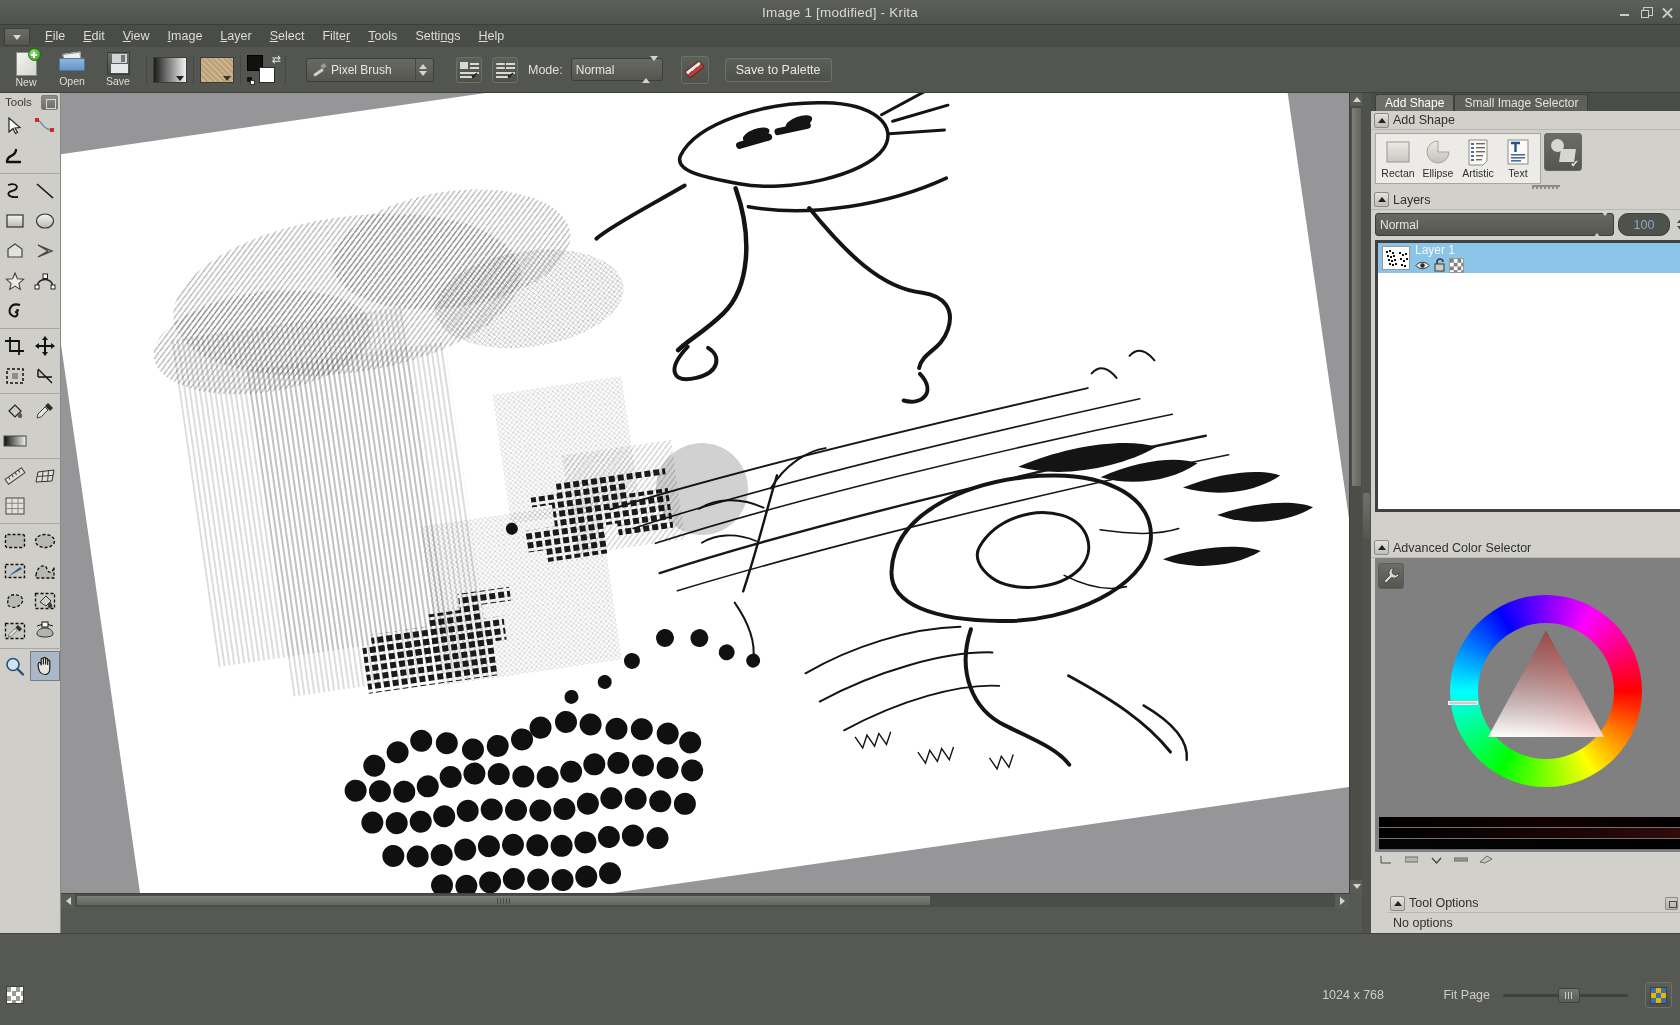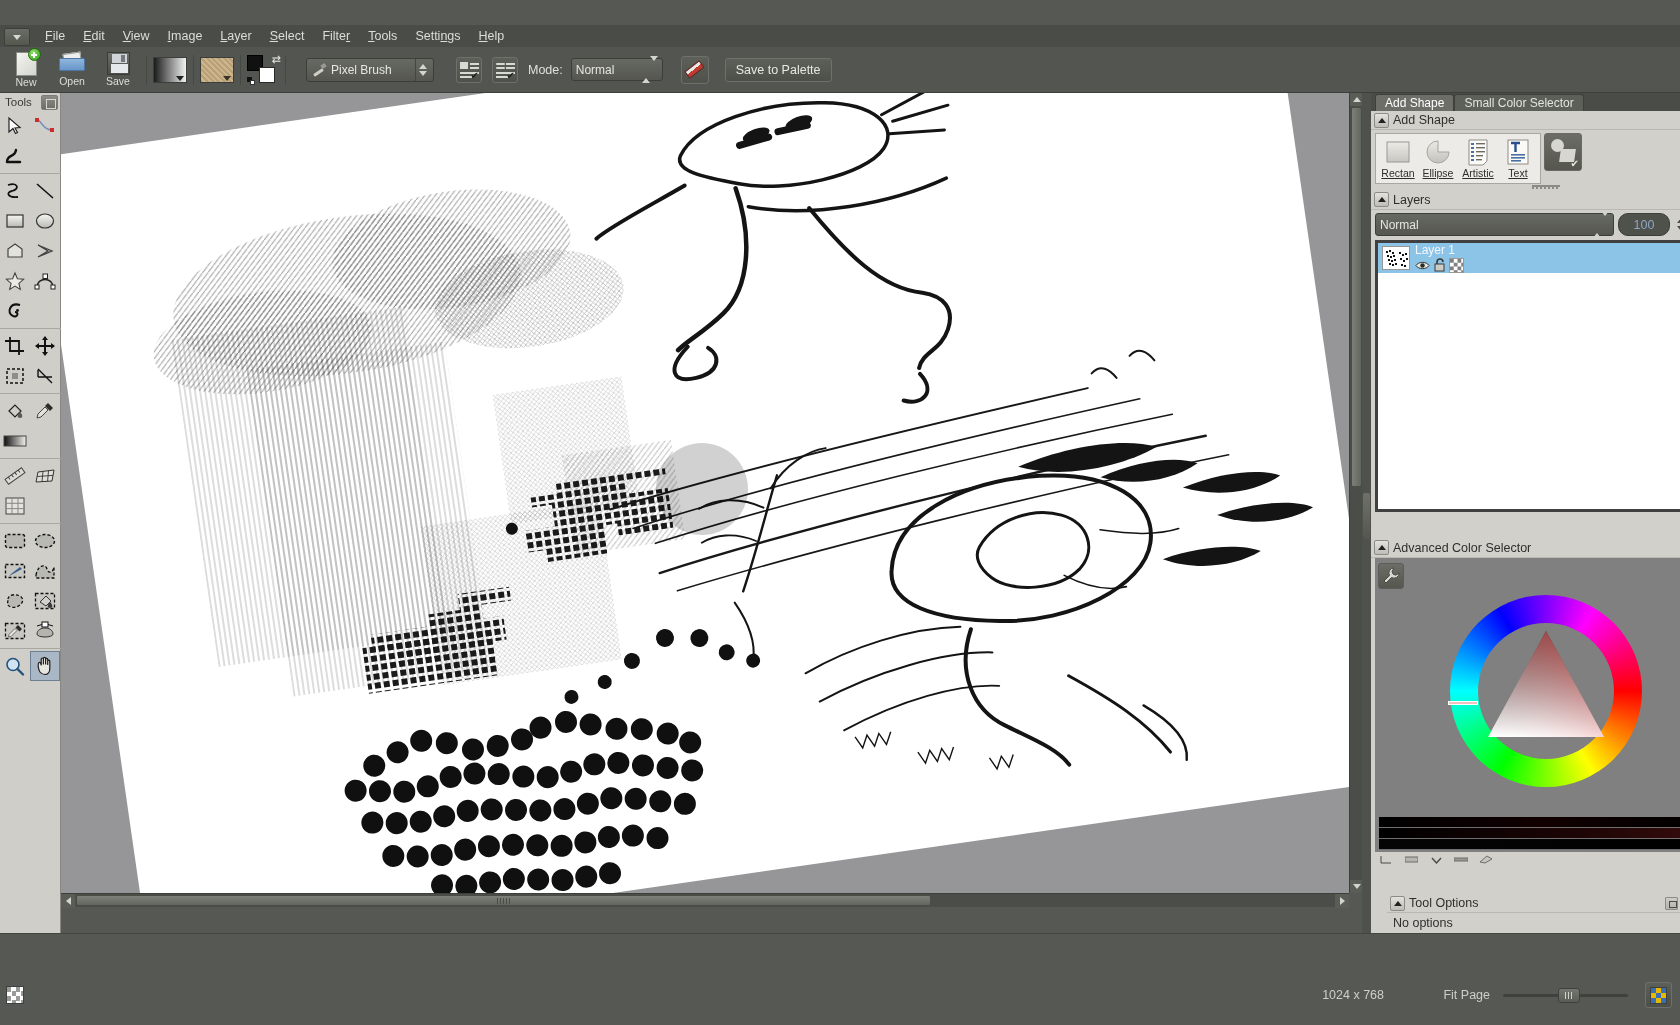--- a/index.html
+++ b/index.html
@@ -259,21 +259,21 @@
   .dt-btn.float::after{content:"";position:absolute;left:3px;top:3px;width:6px;height:5px;border:1px solid #4a4a46;}
   .dt-btn.close::before,.dt-btn.close::after{content:"";position:absolute;left:1px;top:5px;width:9px;height:1.5px;background:#4a4a46;}
   .dt-btn.close::before{transform:rotate(45deg);}.dt-btn.close::after{transform:rotate(-45deg);}
 
   
   .shapes-wrap{ display:flex; padding:3px 4px 0 4px; gap:3px; align-items:flex-start;}
   .shapes-box{
     display:flex; background:#ecebe7; border:1px solid #a8a6a1; padding:2px;
   }
   .shape-cell{ width:40px; display:flex;flex-direction:column;align-items:center; padding:1px 0;}
-  .shape-cell .lbl{font-size:10.5px;color:#2e2e2b;margin-top:1px;line-height:1.1;white-space:nowrap;text-decoration:underline;}
+  .shape-cell .lbl{font-size:10.5px;color:#2e2e2b;margin-top:1px;line-height:1.1;white-space:nowrap;}
   .shape-ico{width:30px;height:30px;}
   .shapes-extra{
     width:38px;height:38px;border:1px solid #6a6862;border-radius:3px;
     background:linear-gradient(to bottom,#6b6d66,#55574f);position:relative;
   }
   .shapes-extra .c1{position:absolute;left:6px;top:5px;width:13px;height:13px;border-radius:50%;background:#d8d6d1;}
   .shapes-extra .c2{position:absolute;left:15px;top:15px;width:15px;height:13px;background:#d8d6d1;transform:skewX(-8deg);}
   .shapes-extra .tick{position:absolute;right:2px;bottom:1px;color:#e8e8e2;font-size:10px;}
   .dots-grip{
     height:7px;display:flex;align-items:center;justify-content:center;
@@ -389,20 +389,28 @@
     border:1px solid #6e7069;border-radius:3px;background:linear-gradient(to bottom,#5d5f59,#4d4f49);
     display:flex;align-items:center;justify-content:center;
   }
   .sb-grid-btn .in{width:17px;height:17px;background:#fff;border:1px solid #3f413c;position:relative;overflow:hidden;}
 </style>
 </head>
 <body>
 
 <div id="app">
 
+  <div class="titlebar">
+    <div class="title-text">Image 1 [modified] - Krita</div>
+    <div class="win-btns">
+      <span class="win-btn wb-min"></span>
+      <span class="win-btn wb-max"></span>
+      <span class="win-btn wb-close"></span>
+    </div>
+  </div>
 
   <div class="menubar">
     <div class="corner-btn">
       <span class="chev"></span>
     </div>
     <div style="width:30px"></div>
     <div class="menu-item"><u>F</u>ile</div>
     <div class="menu-item"><u>E</u>dit</div>
     <div class="menu-item"><u>V</u>iew</div>
     <div class="menu-item"><u>I</u>mage</div>
@@ -960,21 +968,21 @@
   </div>
 
   <div class="splitter">
     <div class="handle"></div>
   </div>
 
   <div class="rdock">
 
     <div class="tabrow">
       <div class="tab sel">Add Shape</div>
-      <div class="tab">Small Color Selector</div>
+      <div class="tab">Small Image Selector</div>
     </div>
 
     <div class="dock-title">
       <span class="collapse-btn">
           <i class="tri"></i>
         </span>
       <span class="txt">Add Shape</span>
       <span class="dt-btns">
         <i class="dt-btn float"></i>
         <i class="dt-btn close"></i>

